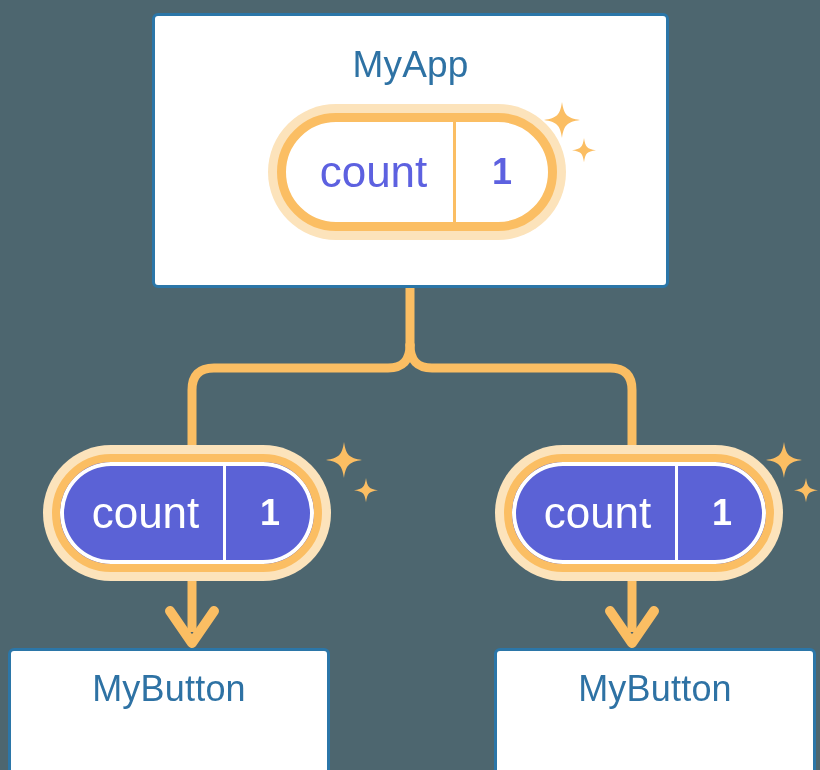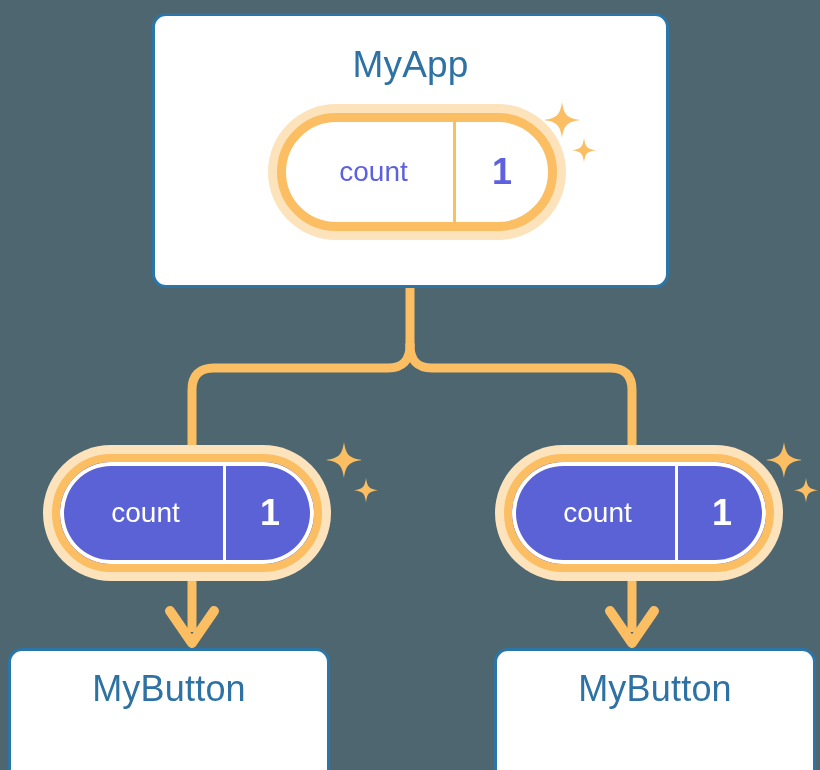--- a/index.html
+++ b/index.html
@@ -29,21 +29,21 @@
     height: 770px;
     pointer-events: none;
     z-index: 1;
   }
 
   
   .comp-card {
     position: absolute;
     background: #ffffff;
     border: 3px solid #2b76a8;
-    border-radius: 14px;
+    border-radius: 6px;
     box-sizing: border-box;
     z-index: 3;
   }
   .comp-title {
     color: #2e72a4;
     font-size: 37px;
     font-weight: 400;
     text-align: center;
     letter-spacing: 0.2px;
     line-height: 1;
@@ -108,21 +108,21 @@
   }
   .pill-solid .pill-key,
   .pill-solid .pill-val { color: #ffffff; }
   .pill-solid .pill-divider { background: #ffffff; }
 
   .pill-key {
     flex: 1 1 auto;
     display: flex;
     align-items: center;
     justify-content: center;
-    font-size: 28px;
+    font-size: 44px;
     line-height: 1;
     padding-left: 8px;
   }
   .pill-divider {
     width: 3px;
     flex: 0 0 3px;
     align-self: stretch;
   }
   .pill-val {
     flex: 0 0 92px;

